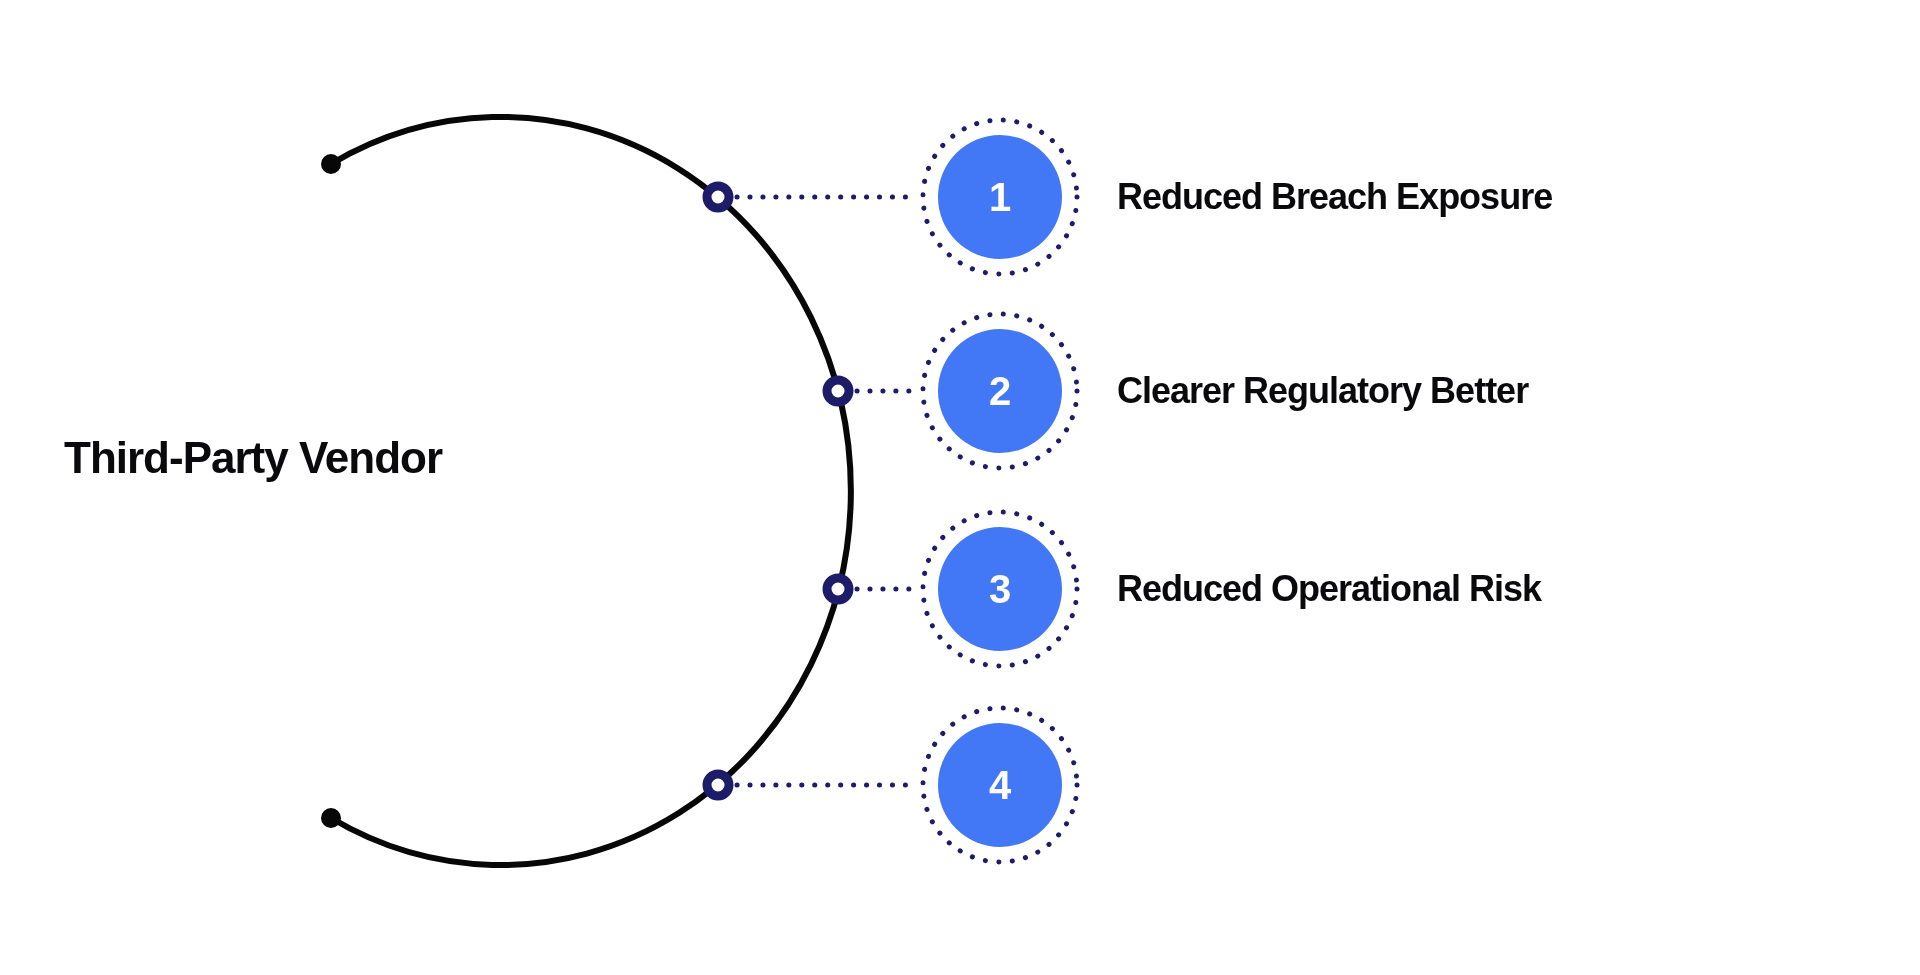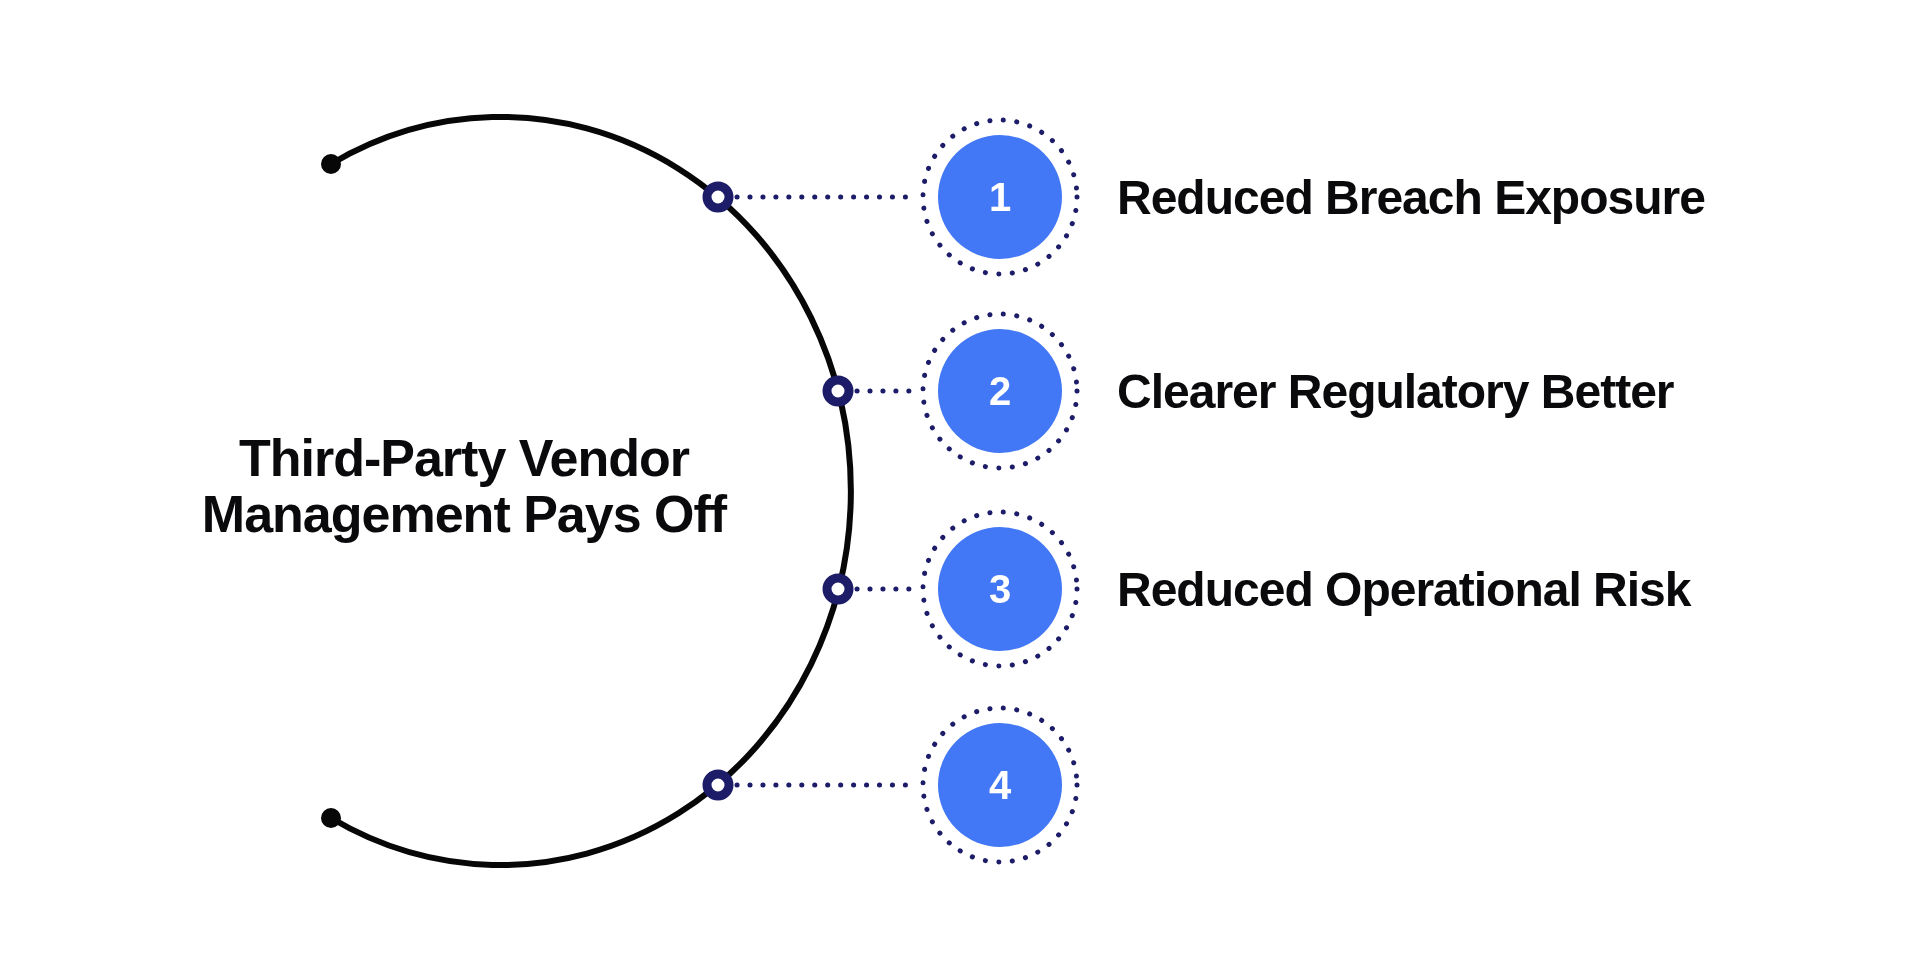--- a/index.html
+++ b/index.html
@@ -18,33 +18,33 @@
   svg.graphics{position:absolute;left:0;top:0;width:1920px;height:975px;}
 
   .arc-path{fill:none;stroke:var(--line-black);stroke-width:6;stroke-linecap:round;}
   .arc-end-dot{fill:var(--line-black);}
   .node-ring{fill:#ffffff;stroke:var(--dot-navy);stroke-width:9;}
   .connector{fill:none;stroke:var(--dot-navy);stroke-width:5;stroke-linecap:round;stroke-dasharray:0.1 12.85;}
   .dotted-ring{fill:none;stroke:var(--dot-navy);stroke-width:5;stroke-linecap:round;stroke-dasharray:0.1 13.44;}
 
   .center-title{
     position:absolute;left:64px;top:430px;width:800px;
-    text-align:center;font-weight:700;font-size:52px;line-height:56px;
+    text-align:left;font-weight:700;font-size:44px;line-height:56px;
     letter-spacing:-1px;color:var(--text-black);
   }
 
   .item-node{
     position:absolute;width:124px;height:124px;border-radius:50%;
     background:var(--node-blue);display:flex;align-items:center;justify-content:center;
   }
   .item-node .num{color:#ffffff;font-weight:700;font-size:40px;line-height:1;}
 
   .item-label{
     position:absolute;left:1117px;height:124px;display:flex;align-items:center;
-    font-weight:700;font-size:48px;letter-spacing:-1px;color:var(--text-black);
+    font-weight:700;font-size:36px;letter-spacing:-1px;color:var(--text-black);
     white-space:nowrap;
   }
 
   .n1{left:938px;top:135px;}
   .n2{left:938px;top:329px;}
   .n3{left:938px;top:527px;}
   .n4{left:938px;top:723px;}
   .l1{top:135px;}
   .l2{top:329px;}
   .l3{top:527px;text-align:right;}
@@ -72,21 +72,20 @@
     <circle class="node-ring" cx="718" cy="785" r="11"></circle>
 
     <circle class="dotted-ring" cx="1000" cy="197" r="77"></circle>
     <circle class="dotted-ring" cx="1000" cy="391" r="77"></circle>
     <circle class="dotted-ring" cx="1000" cy="589" r="77"></circle>
     <circle class="dotted-ring" cx="1000" cy="785" r="77"></circle>
   </svg>
 
   <div class="center-title">
     <div>Third-Party Vendor</div>
-    <div>Management Pays Off</div>
   </div>
 
   <div class="item-node n1">
     <span class="num">1</span>
   </div>
   <div class="item-node n2">
     <span class="num">2</span>
   </div>
   <div class="item-node n3">
     <span class="num">3</span>

